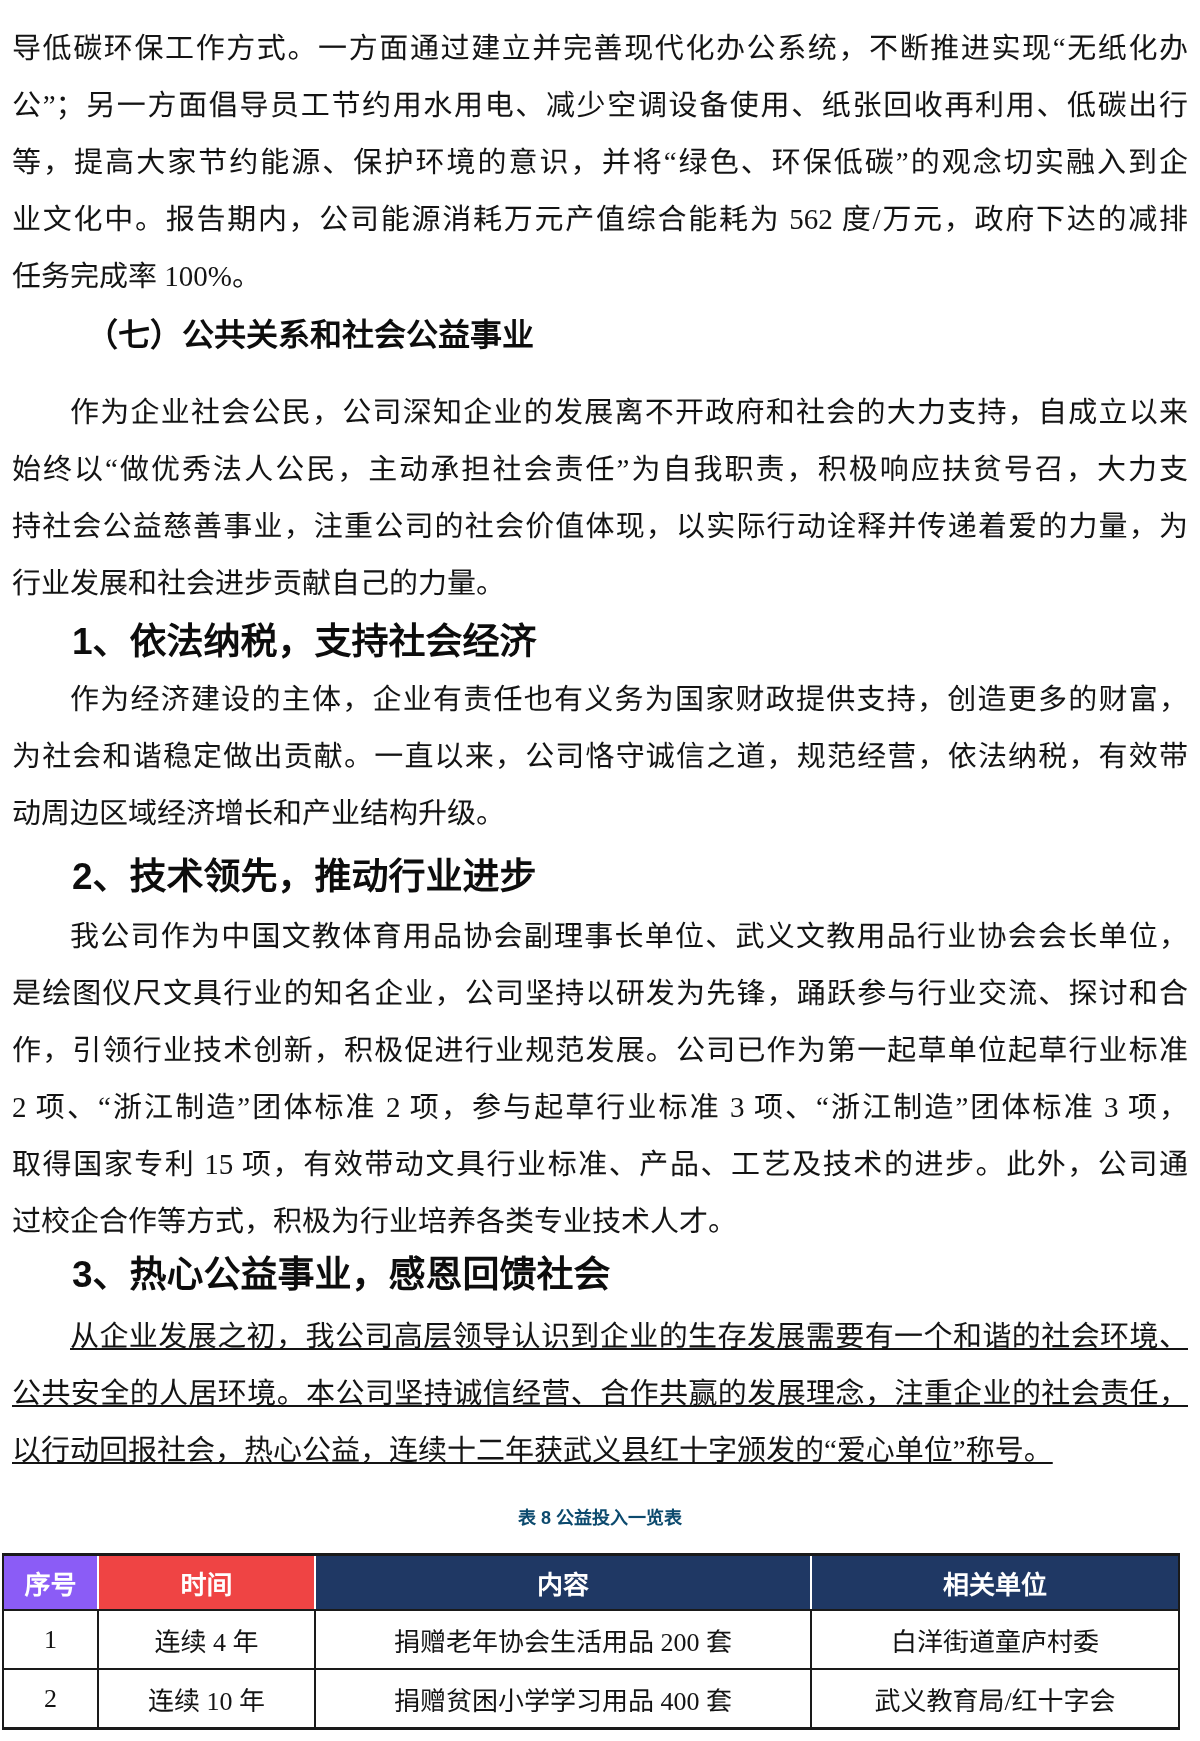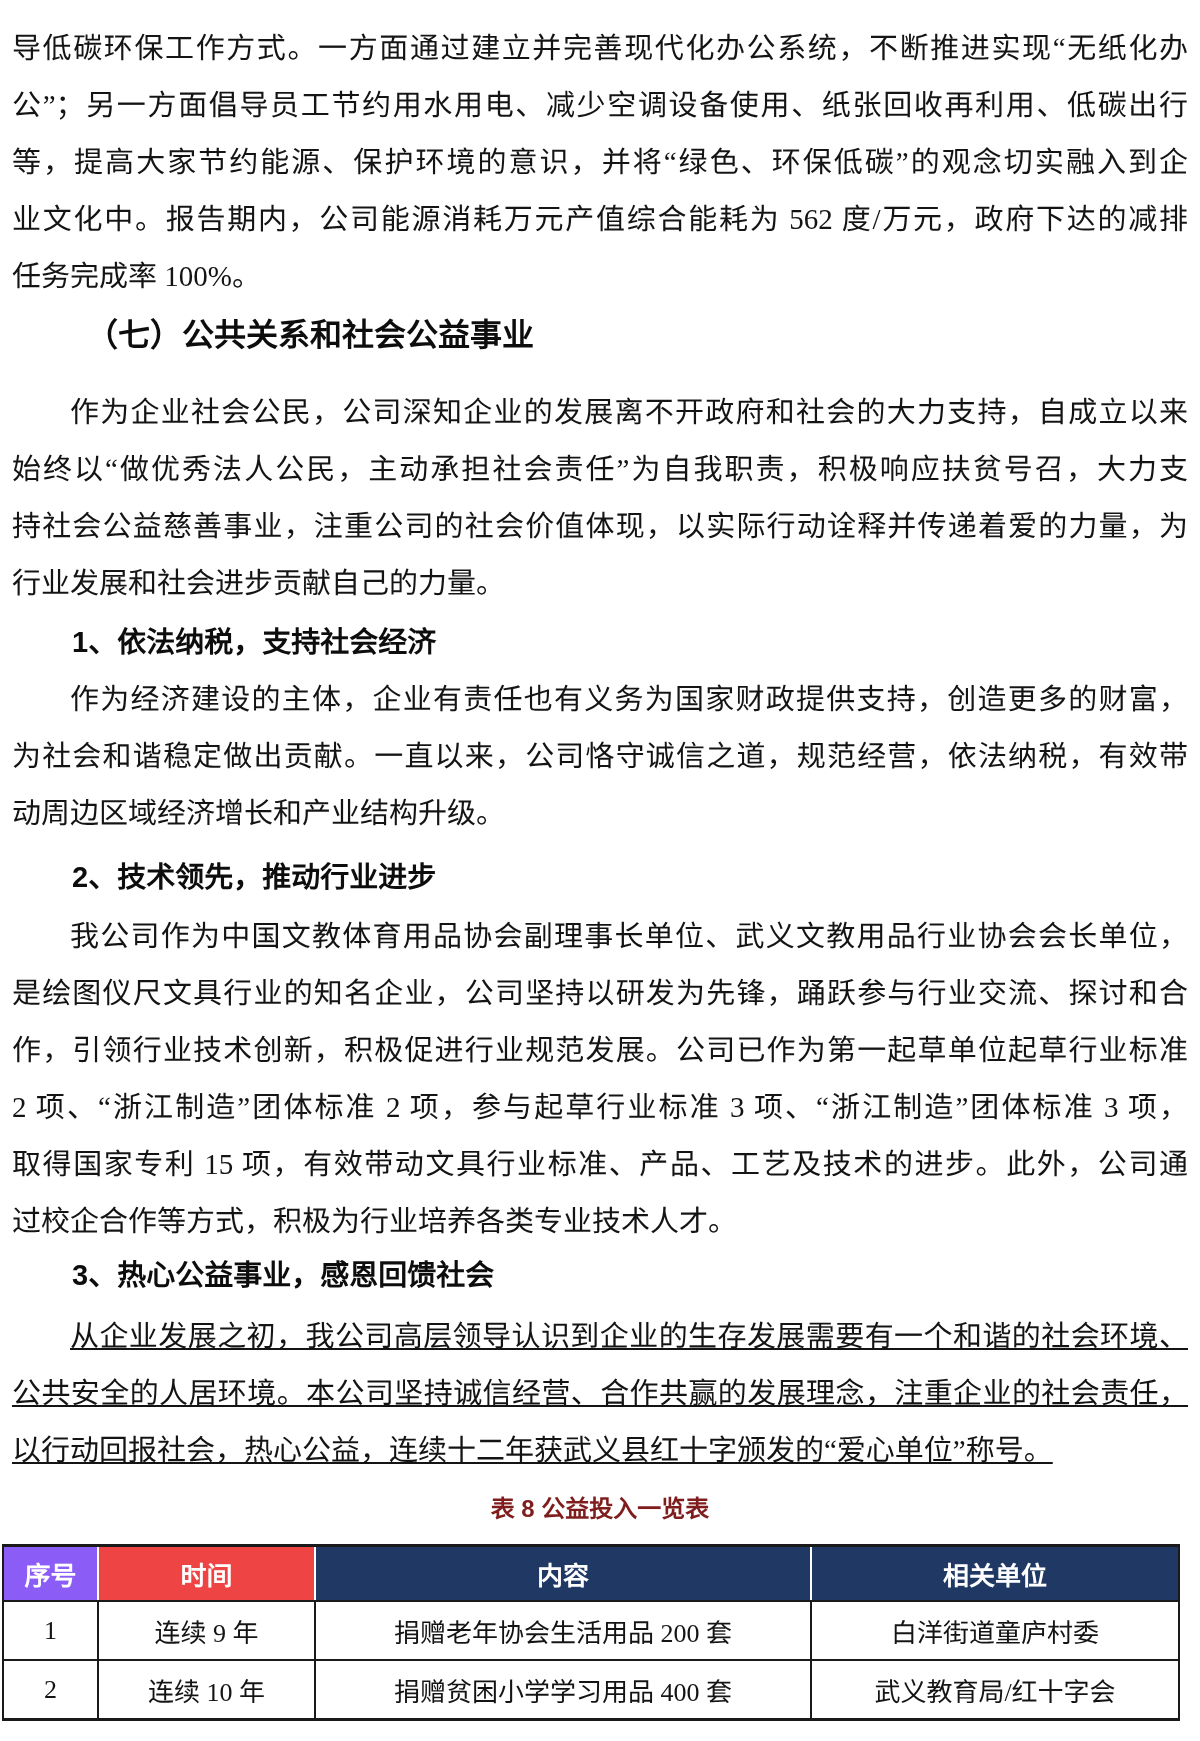--- a/index.html
+++ b/index.html
@@ -21,32 +21,32 @@
   .line.last { text-align: left; text-align-last: left; }
   .line.first { text-indent: 58px; }
   .heading1 {
     margin-top: 8px; line-height: 44px; padding-left: 86px;
     font-family: "Liberation Sans", "DejaVu Sans", sans-serif;
     font-weight: bold; font-size: 32px; color: #0d0d0d;
   }
   .heading2 {
     margin-top: 10px; line-height: 40px; padding-left: 72px;
     font-family: "Liberation Sans", "DejaVu Sans", sans-serif;
-    font-weight: bold; font-size: 29px; color: #0d0d0d;
+    font-weight: bold; font-size: 37px; color: #0d0d0d;
   }
   .heading2.s2 { margin-top: 15px; }
   .heading2.s3 { margin-top: 5px; }
   .p2 { margin-top: 27px; }
   .p3 { margin-top: 9px; }
   .p4 { margin-top: 11px; }
   .p5 { margin-top: 13px; text-decoration: underline; }
   .table-caption {
-    margin-top: 12px; line-height: 36px;
+    margin-top: 21px; line-height: 36px;
     font-family: "Liberation Sans", "DejaVu Sans", sans-serif;
-    font-weight: bold; font-size: 24px; text-align: center; color: #7f1d1d;
+    font-weight: bold; font-size: 18px; text-align: center; color: #0c4a6e;
   }
   table.donation {
     margin: 17px 0 0 2px;
     width: 1176px;
     border-collapse: collapse;
     table-layout: fixed;
   }
   table.donation col.c1 { width: 95px; }
   table.donation col.c2 { width: 217px; }
   table.donation col.c3 { width: 496px; }
@@ -134,21 +134,21 @@
       <tr>
         <th style="background: #8b5cf6; color: rgb(255, 255, 255);">序号</th>
         <th style="background: #ef4444; color: rgb(255, 255, 255);">时间</th>
         <th style="background: rgb(31, 56, 100); color: rgb(255, 255, 255);">内容</th>
         <th style="background: rgb(31, 56, 100); color: rgb(255, 255, 255);">相关单位</th>
       </tr>
     </thead>
     <tbody>
       <tr>
         <td>1</td>
-        <td>连续 9 年</td>
+        <td>连续 4 年</td>
         <td>捐赠老年协会生活用品 200 套</td>
         <td>白洋街道童庐村委</td>
       </tr>
       <tr>
         <td>2</td>
         <td>连续 10 年</td>
         <td>捐赠贫困小学学习用品 400 套</td>
         <td>武义教育局/红十字会</td>
       </tr>
     </tbody>

